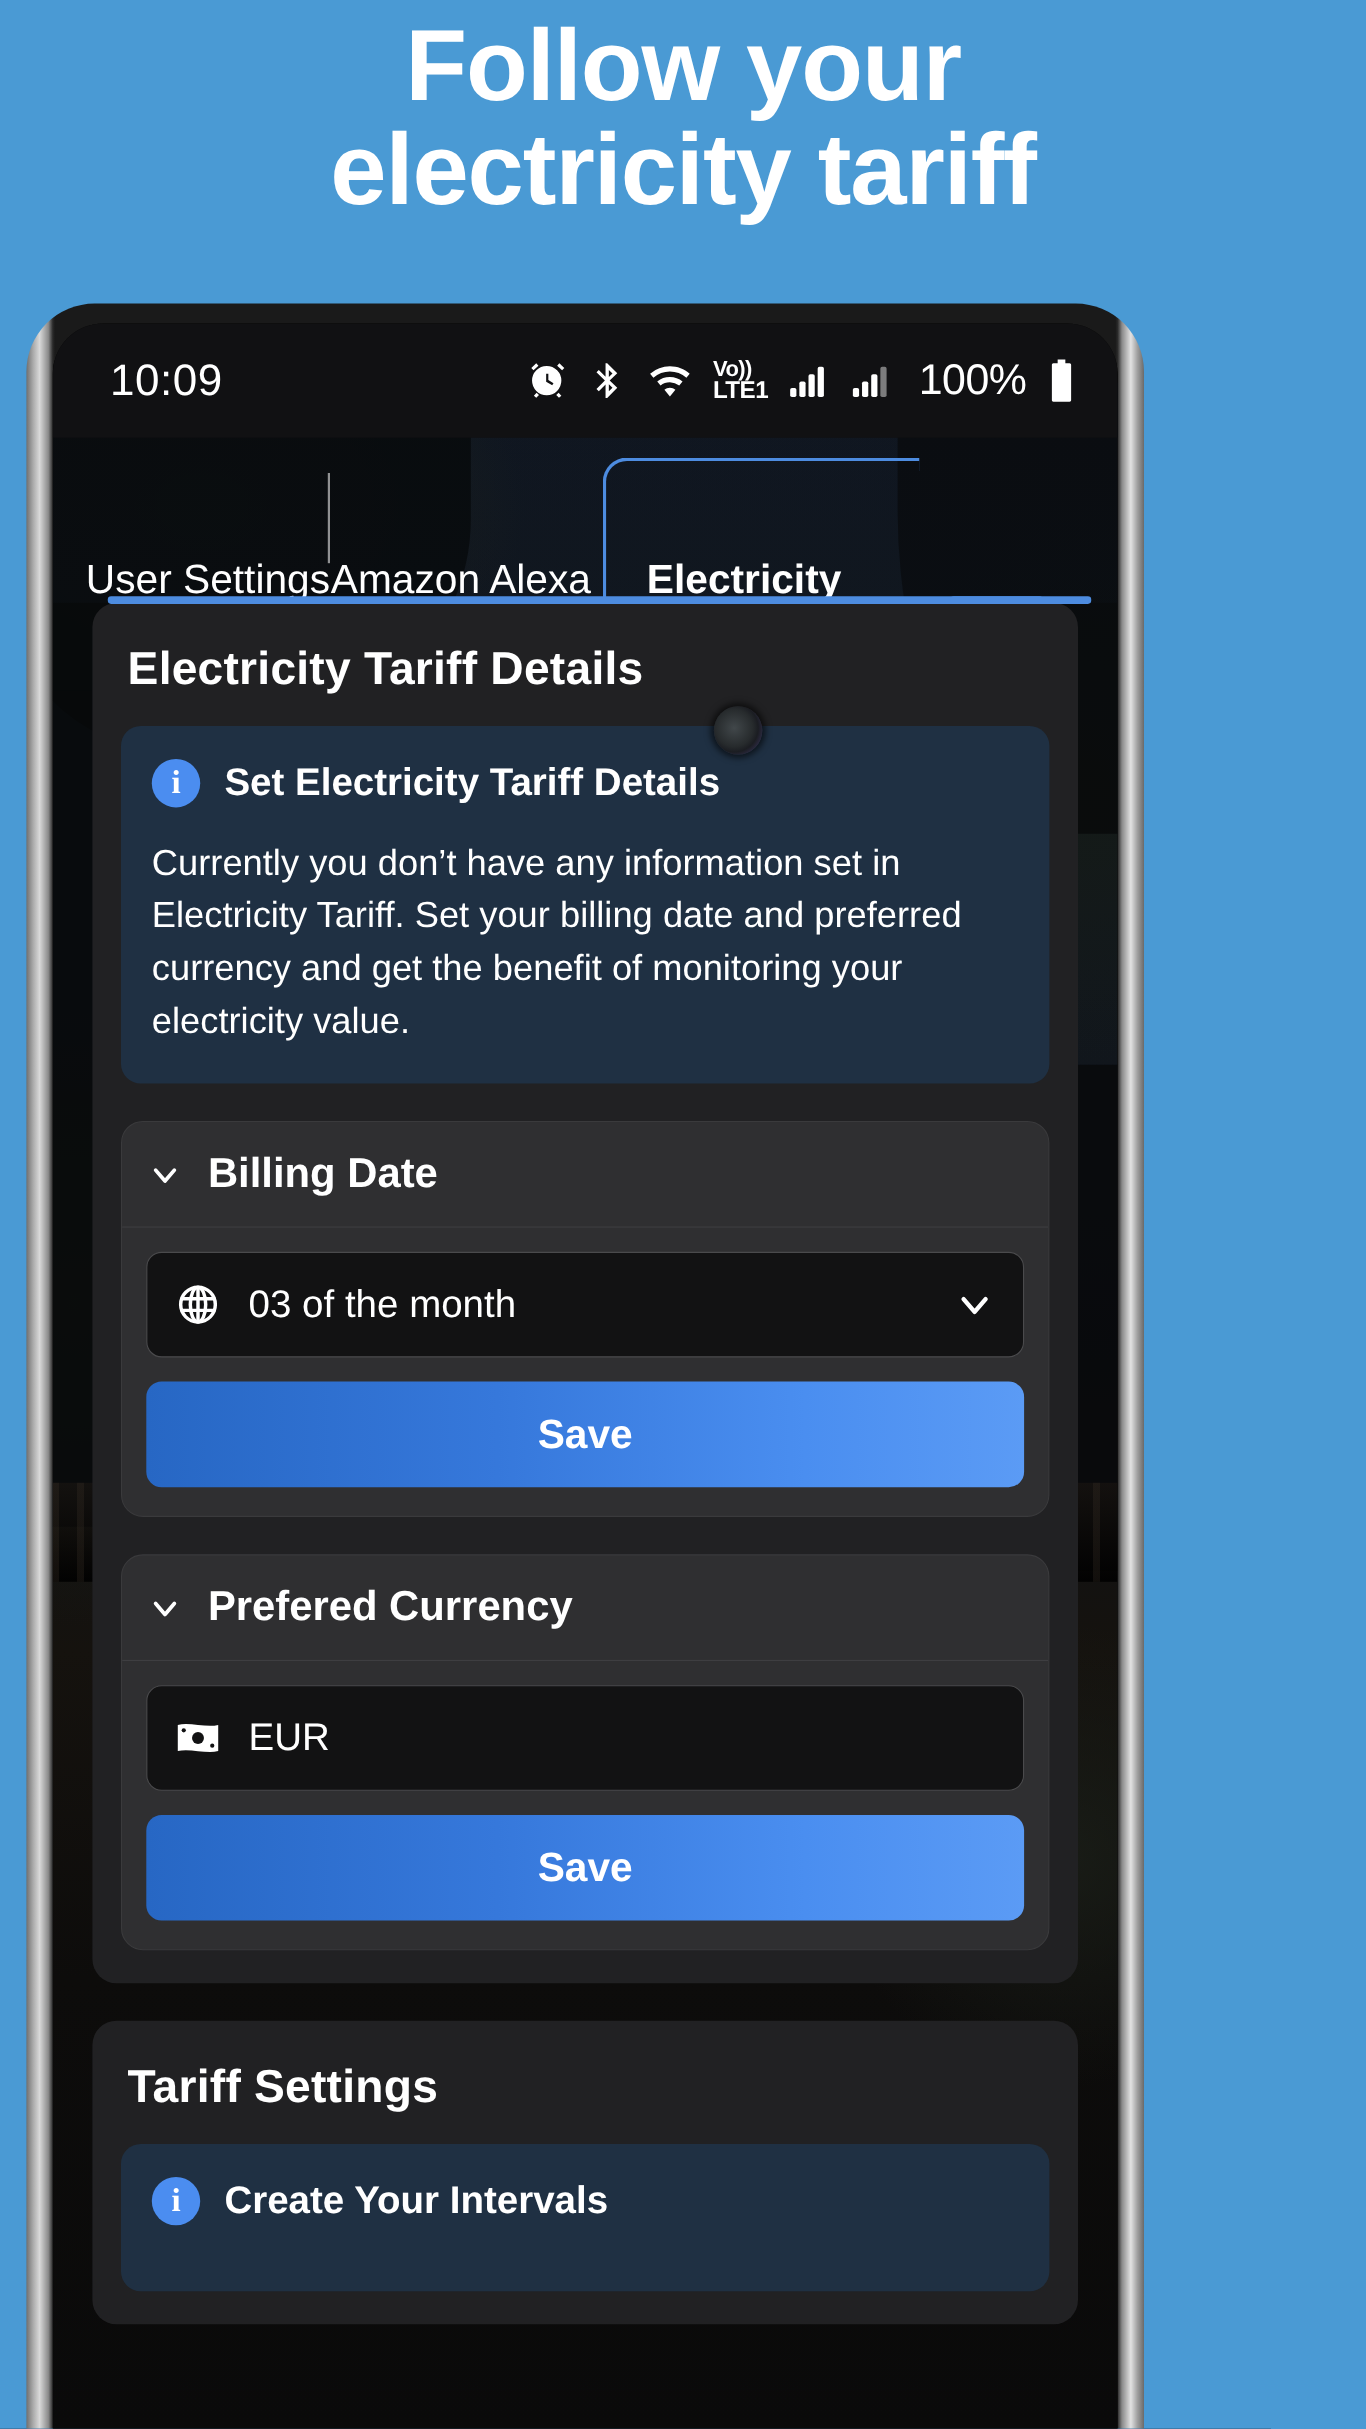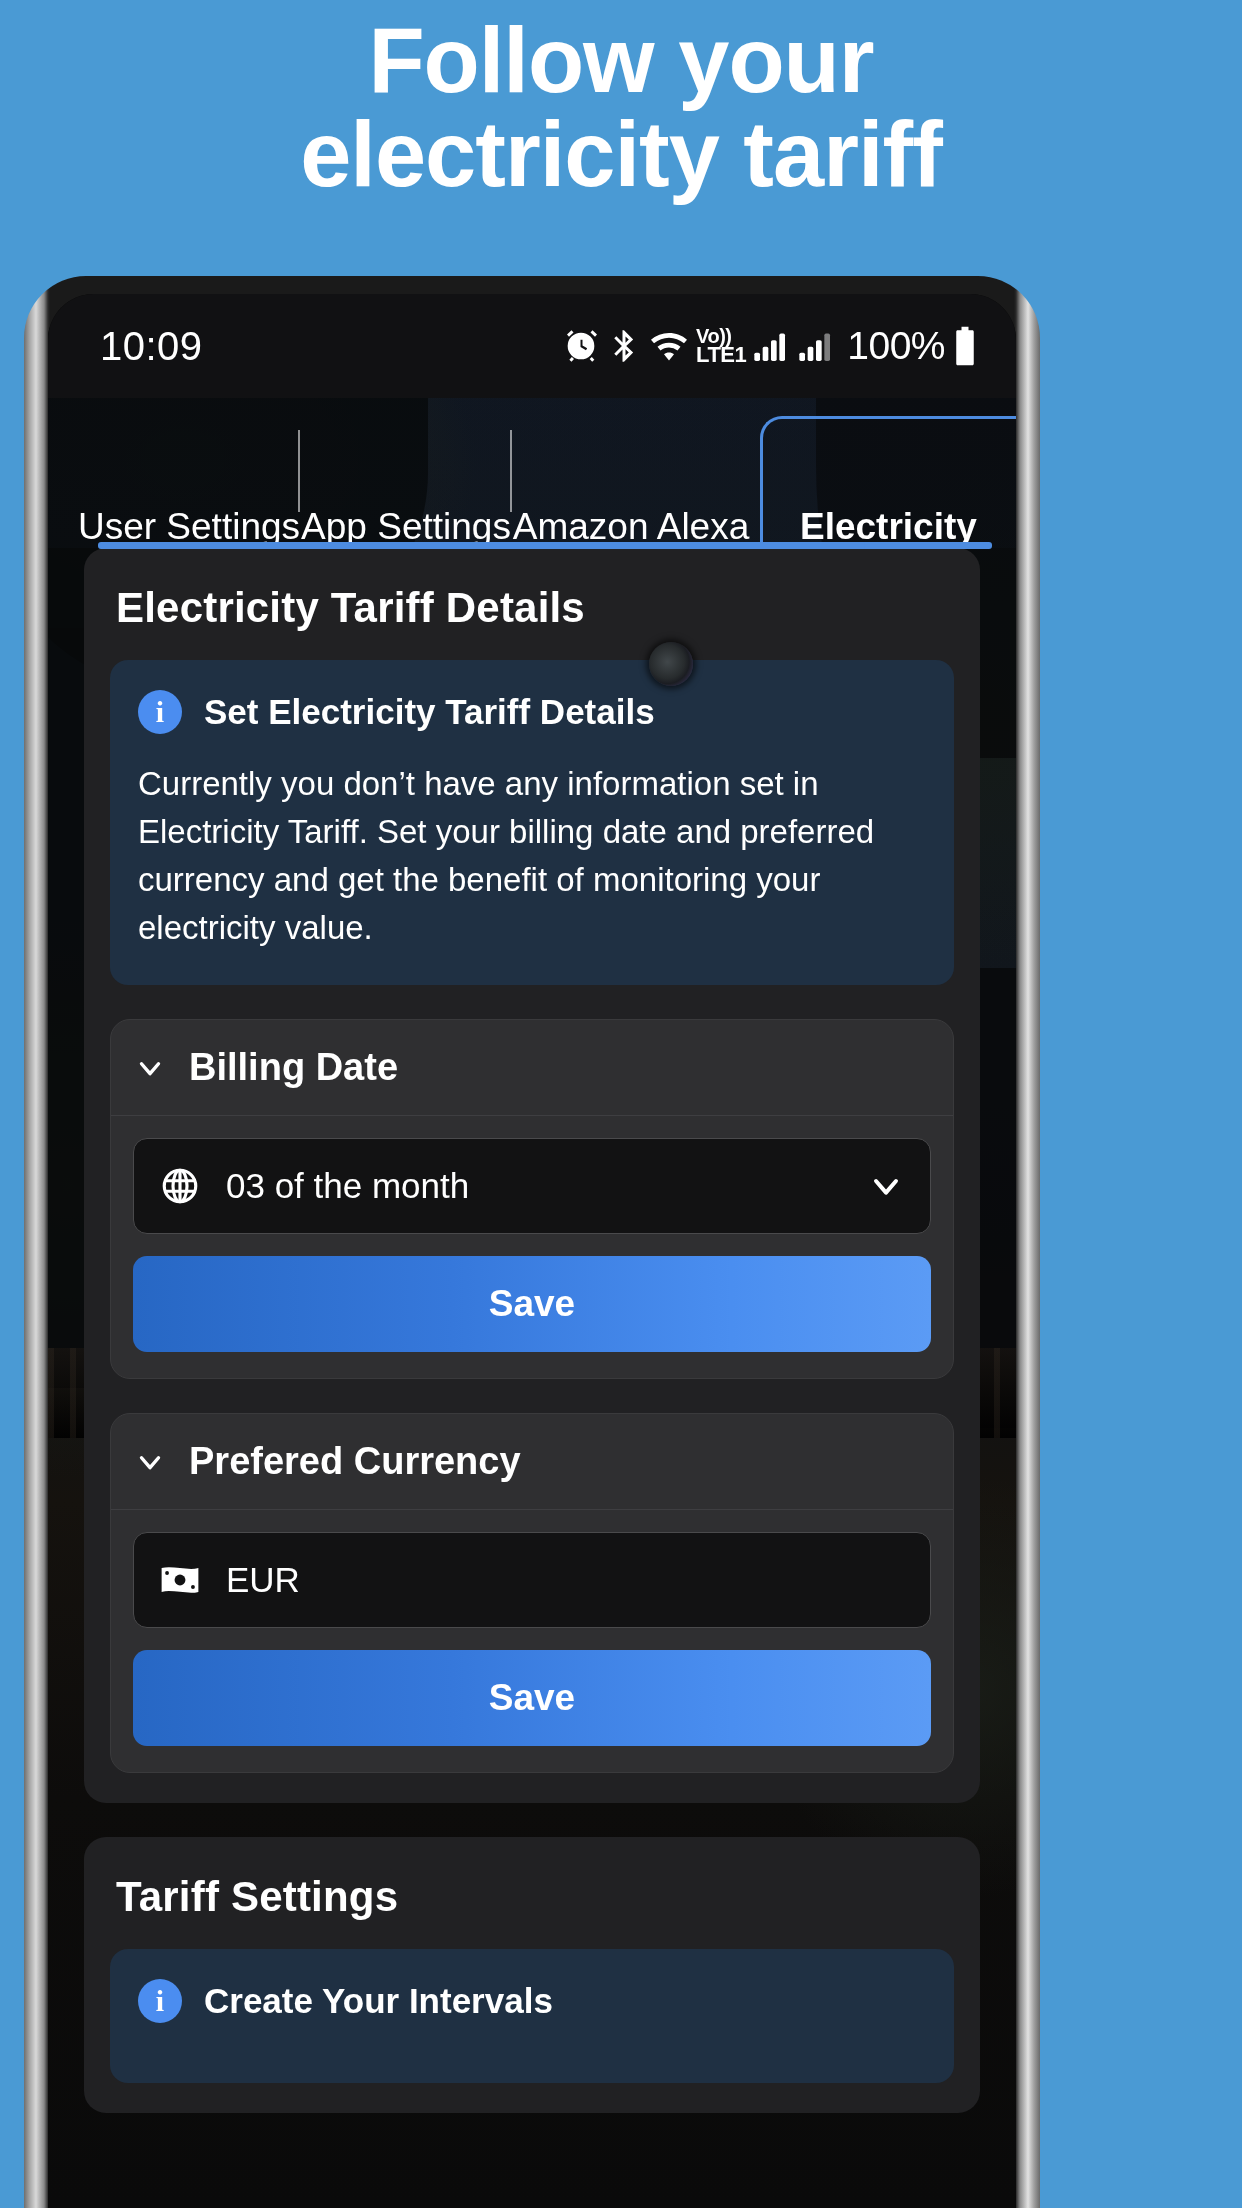--- a/index.html
+++ b/index.html
@@ -78,21 +78,21 @@
 
   
   .statusbar{
     position:absolute; left:0; top:0; right:0; height:104px;
     background:#111113;
     display:flex; align-items:center;
     padding:0 36px 0 52px;
     z-index:6;
   }
   .sb-time{ color:#ffffff; font-size:40px; font-weight:500; letter-spacing:.5px; }
-  .sb-right{ margin-left:auto; display:flex; align-items:center; gap:5px; }
+  .sb-right{ margin-left:auto; display:flex; align-items:center; gap:17px; }
   .sb-icon{ display:flex; align-items:center; color:#ffffff; }
   .sb-battery-text{ color:#fff; font-size:39px; font-weight:500; letter-spacing:-.5px; margin-left:6px;}
   .volte{ display:flex; flex-direction:column; align-items:flex-start; color:#fff; line-height:.92; font-weight:bold; }
   .volte .l1{ font-size:20px; letter-spacing:-.5px;}
   .volte .l2{ font-size:22px; letter-spacing:-.5px;}
   .punchhole{
     position:absolute; left:601px; top:348px; width:44px; height:44px; border-radius:50%;
     background:radial-gradient(circle at 42% 45%, #41474a 0%, #272b2d 48%, #1b1d22 62%, #2e2b45 78%, #1a1a26 100%);
     box-shadow:0 0 6px 3px rgba(0,0,0,.6);
     z-index:7;
@@ -297,24 +297,20 @@
               <path d="M5 1h4v2h2.2c.5 0 .8.4.8.9v18.2c0 .5-.3.9-.8.9H2.8c-.5 0-.8-.4-.8-.9V3.9c0-.5.3-.9.8-.9H5V1z"></path>
             </svg>
           </span>
         </div>
       </div>
       <div class="punchhole"></div>
 
       <div class="tabbar">
         <div class="tab tab-user">
           <span>User Settings</span>
-          <span class="divider"></span>
-        </div>
-        <div class="tab tab-app">
-          <span>App Settings</span>
           <span class="divider"></span>
         </div>
         <div class="tab tab-alexa">
           <span>Amazon Alexa</span>
         </div>
         <div class="tab tab-electricity">
           <span class="tab-active-shape"></span>
           <span>Electricity</span>
         </div>
       </div>

